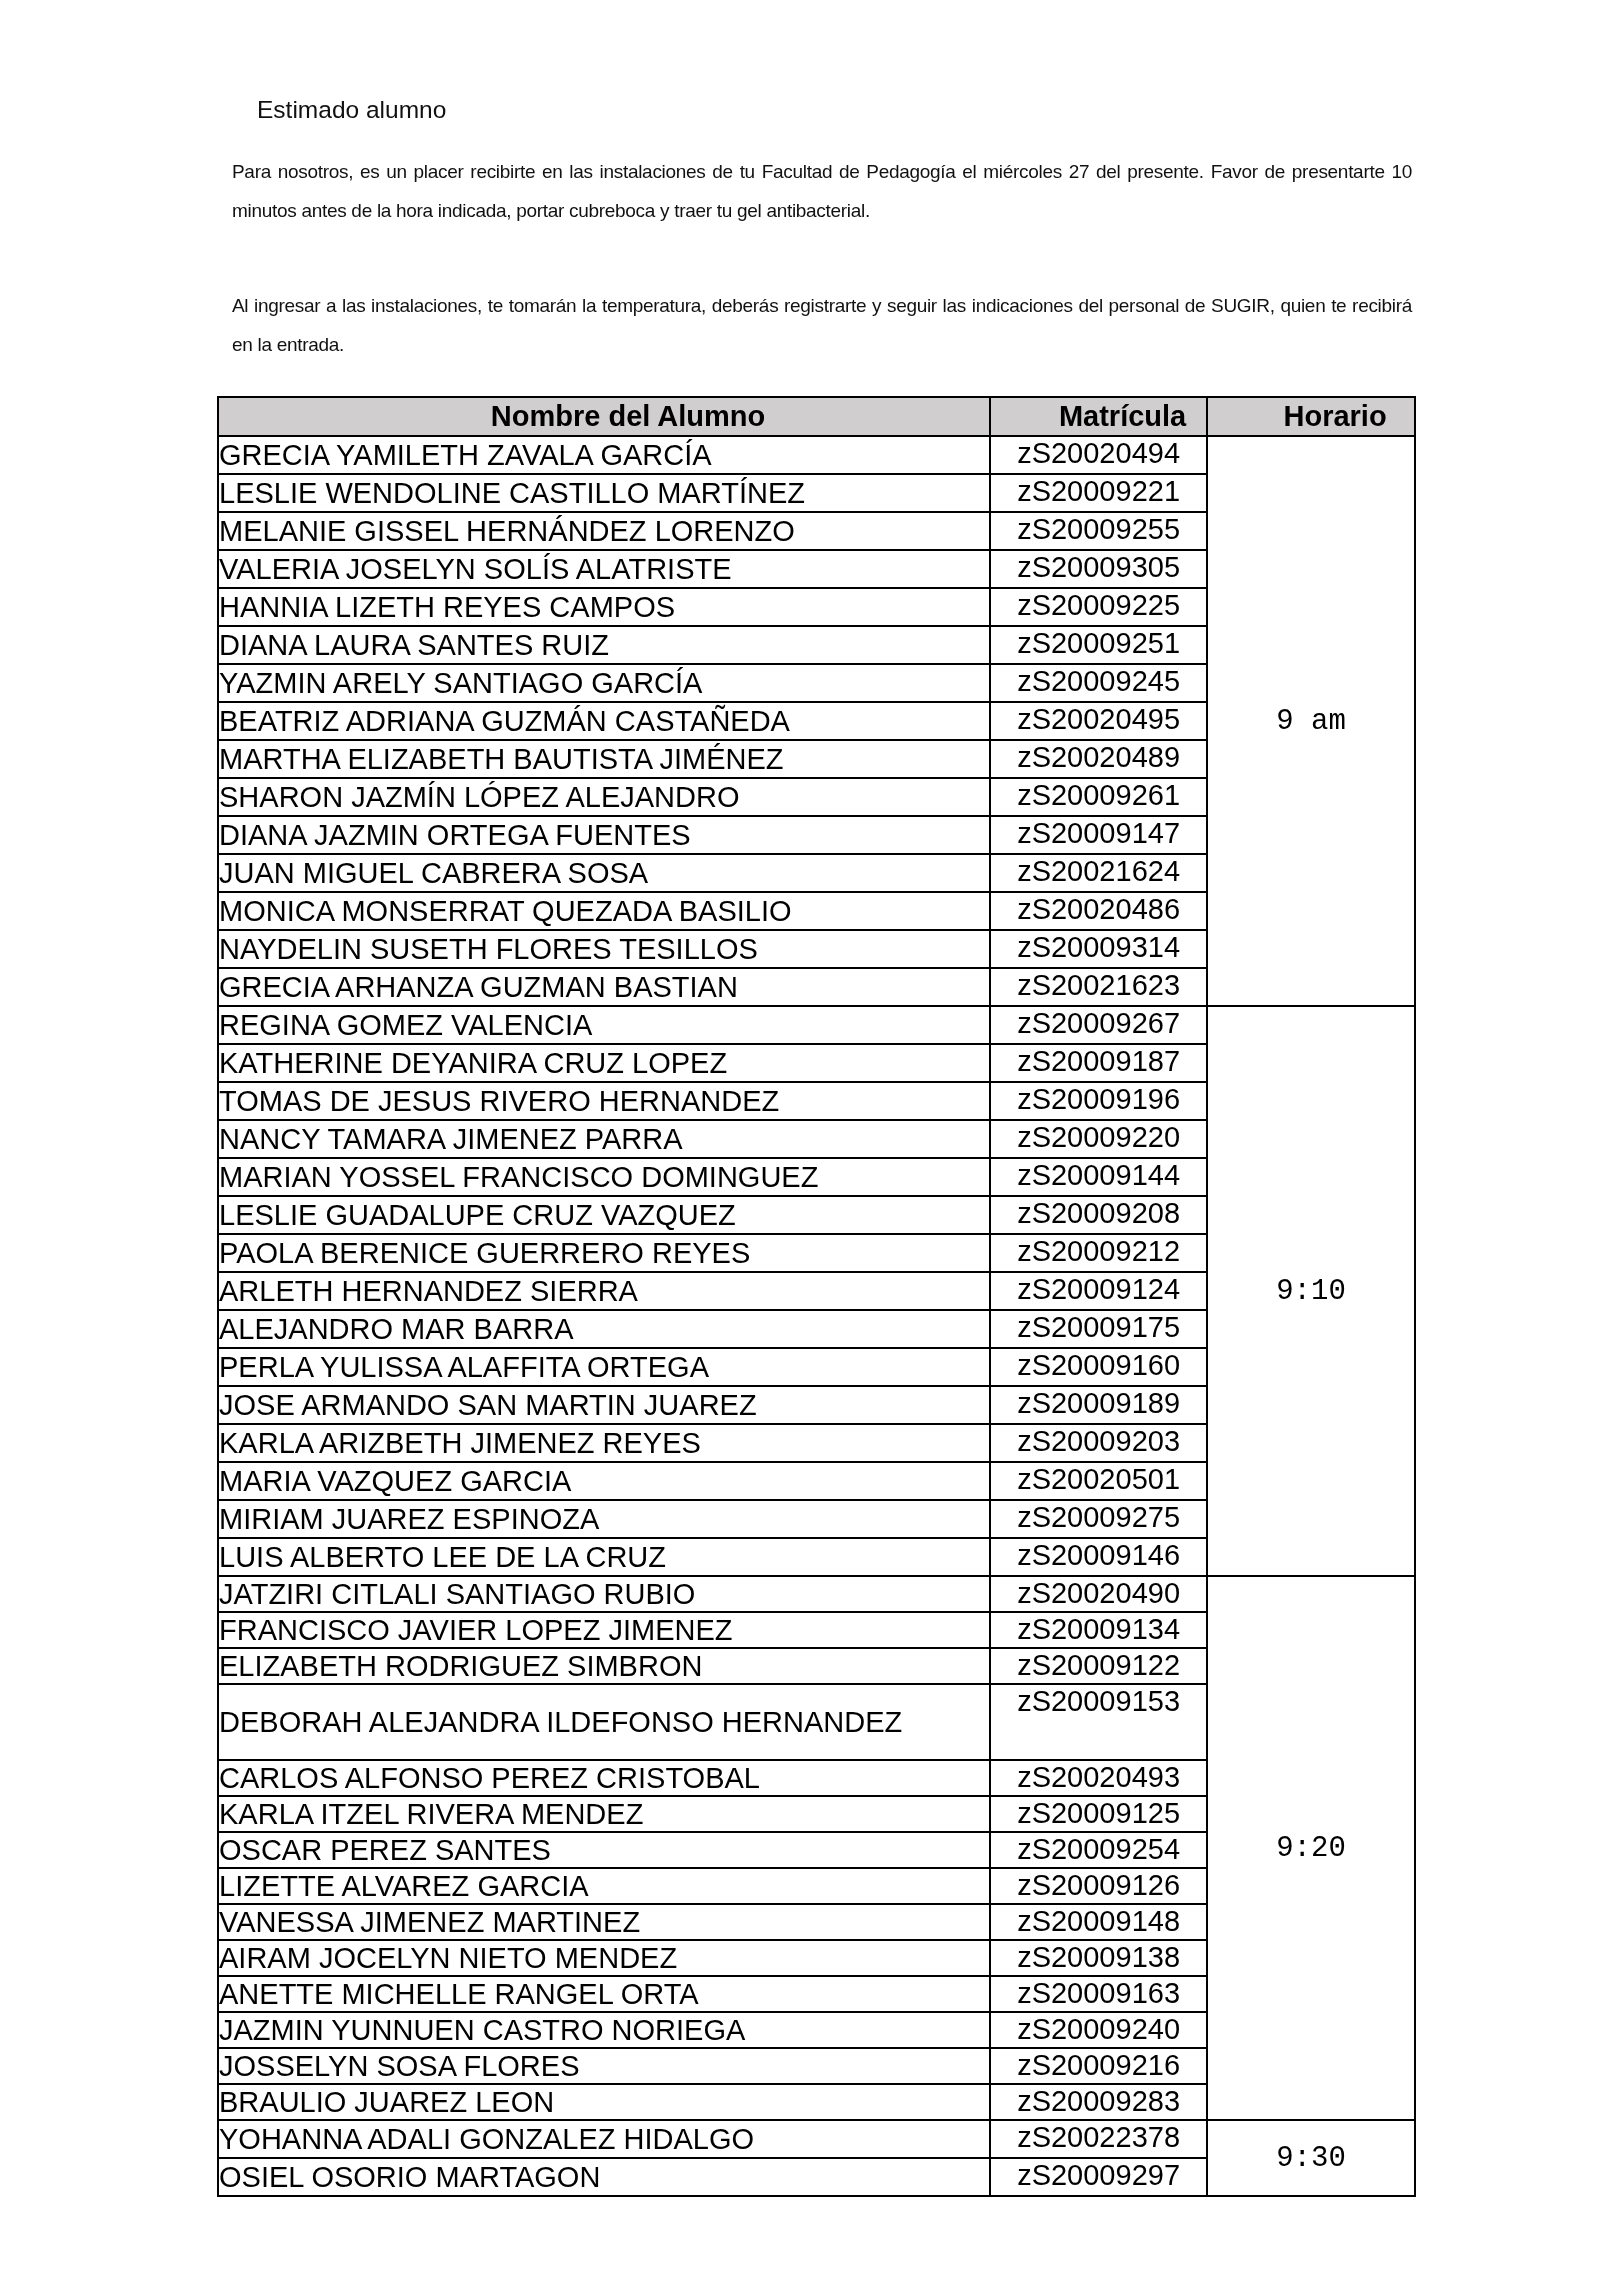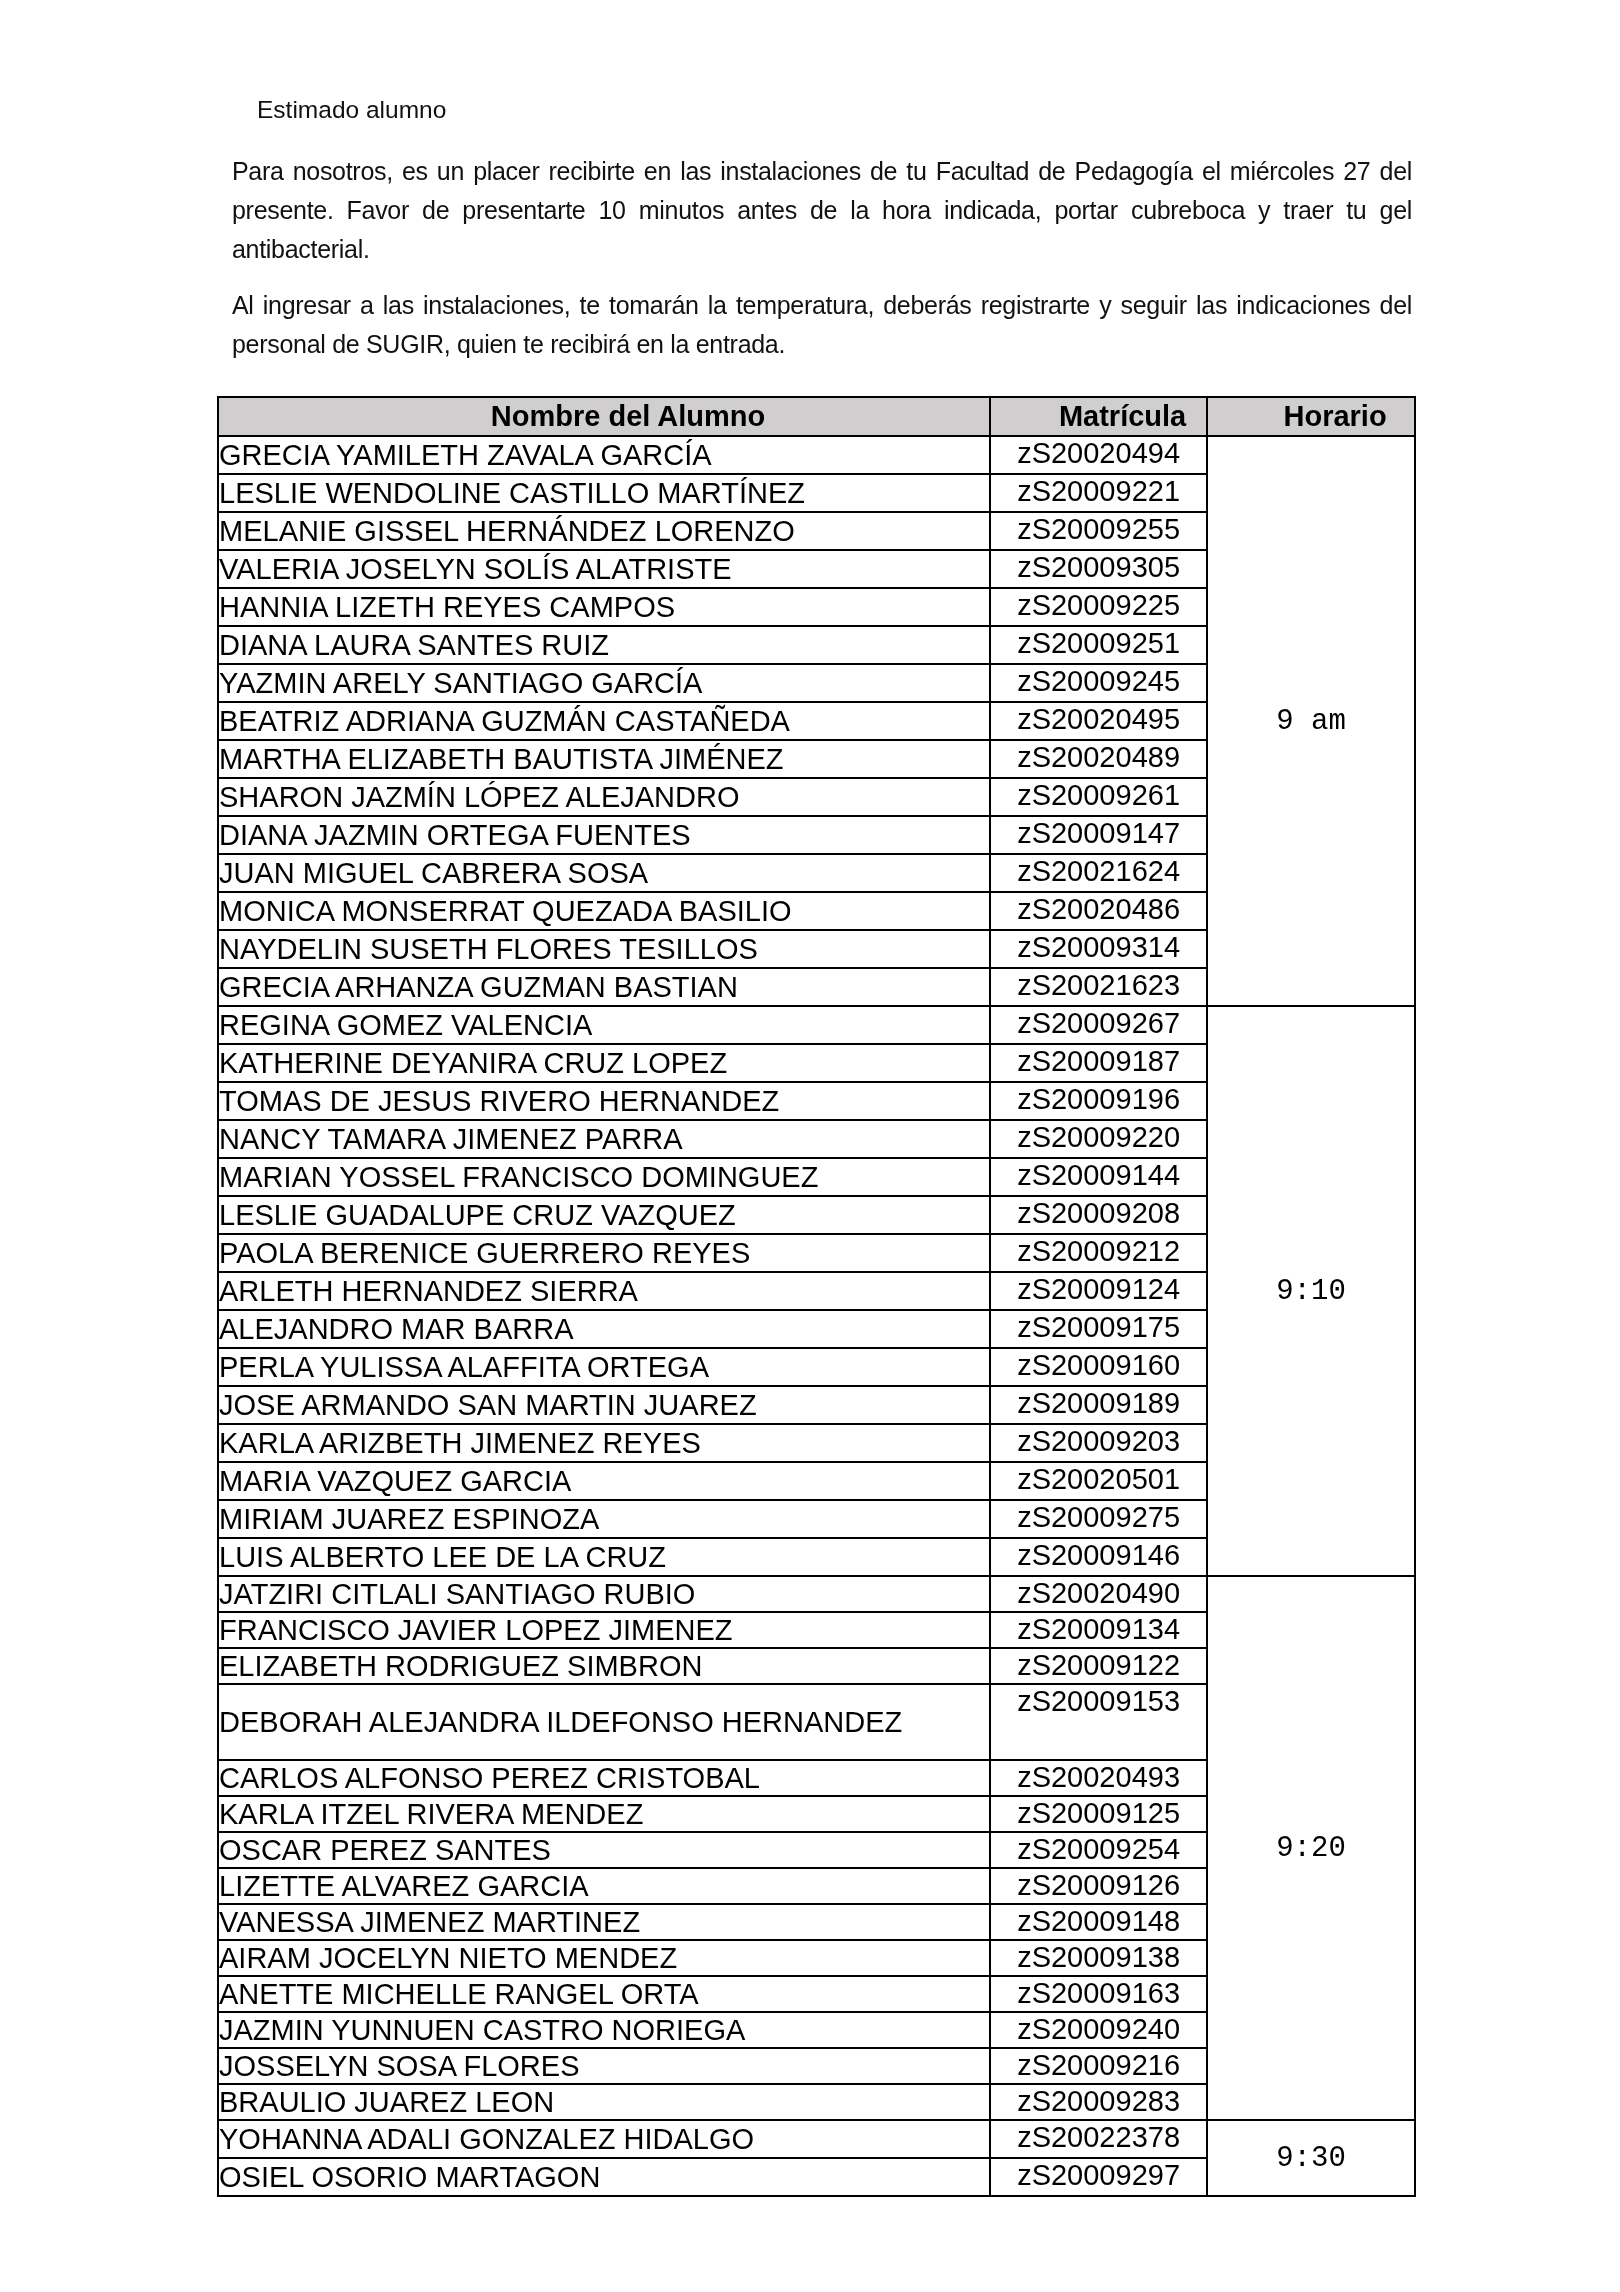--- a/index.html
+++ b/index.html
@@ -2,21 +2,21 @@
 <html><head>
 <meta charset="utf-8">
 <style>
   html, body { margin:0; padding:0; background:#ffffff; }
   body { width:1620px; height:2293px; position:relative; overflow:hidden; color:#000; }
   .letter { position:absolute; left:232px; width:1180px; font-family:"Liberation Sans", sans-serif; font-size:24.5px; color:#111;margin-left:25px; }
   .greeting { top:96px; }
   .para { text-align:justify; text-align-last:left; line-height:39px; margin:0; }
   .p1 { position:absolute; left:232px; width:1180px; top:152px; }
   .p2 { position:absolute; left:232px; width:1180px; top:286px; }
-  .p1, .p2 { font-family:"Liberation Sans", sans-serif; font-size:25px; letter-spacing:-0.3px; color:#111; }
+  .p1, .p2 { font-family:"Liberation Sans", sans-serif; font-size:19px; letter-spacing:-0.3px; color:#111; }
   table.roster { position:absolute; left:217px; top:396px; width:1199px; border-collapse:collapse; font-family:"Liberation Sans", sans-serif; }
   table.roster th, table.roster td { border:2px solid #000; padding:0; }
   table.roster th { background:#d0cece; height:37px; font-size:29px; font-weight:bold; text-align:center; line-height:35px;padding-left:48px; }
   table.roster td { font-size:29px; line-height:33px; }
   td.name { padding-left:11.8px; width:763px; }
   td.mat { text-align:center; width:213px; vertical-align:top; padding-top:2px; }
   td.hor { text-align:center; vertical-align:middle; font-size:25.5px; width:204px;font-family:Liberation Mono, monospace; }
   tr.g1 td, tr.g2 td, tr.g4 td { height:36px; }
   tr.g3 td { height:34px; }
   tr.tall td { height:74px; }

